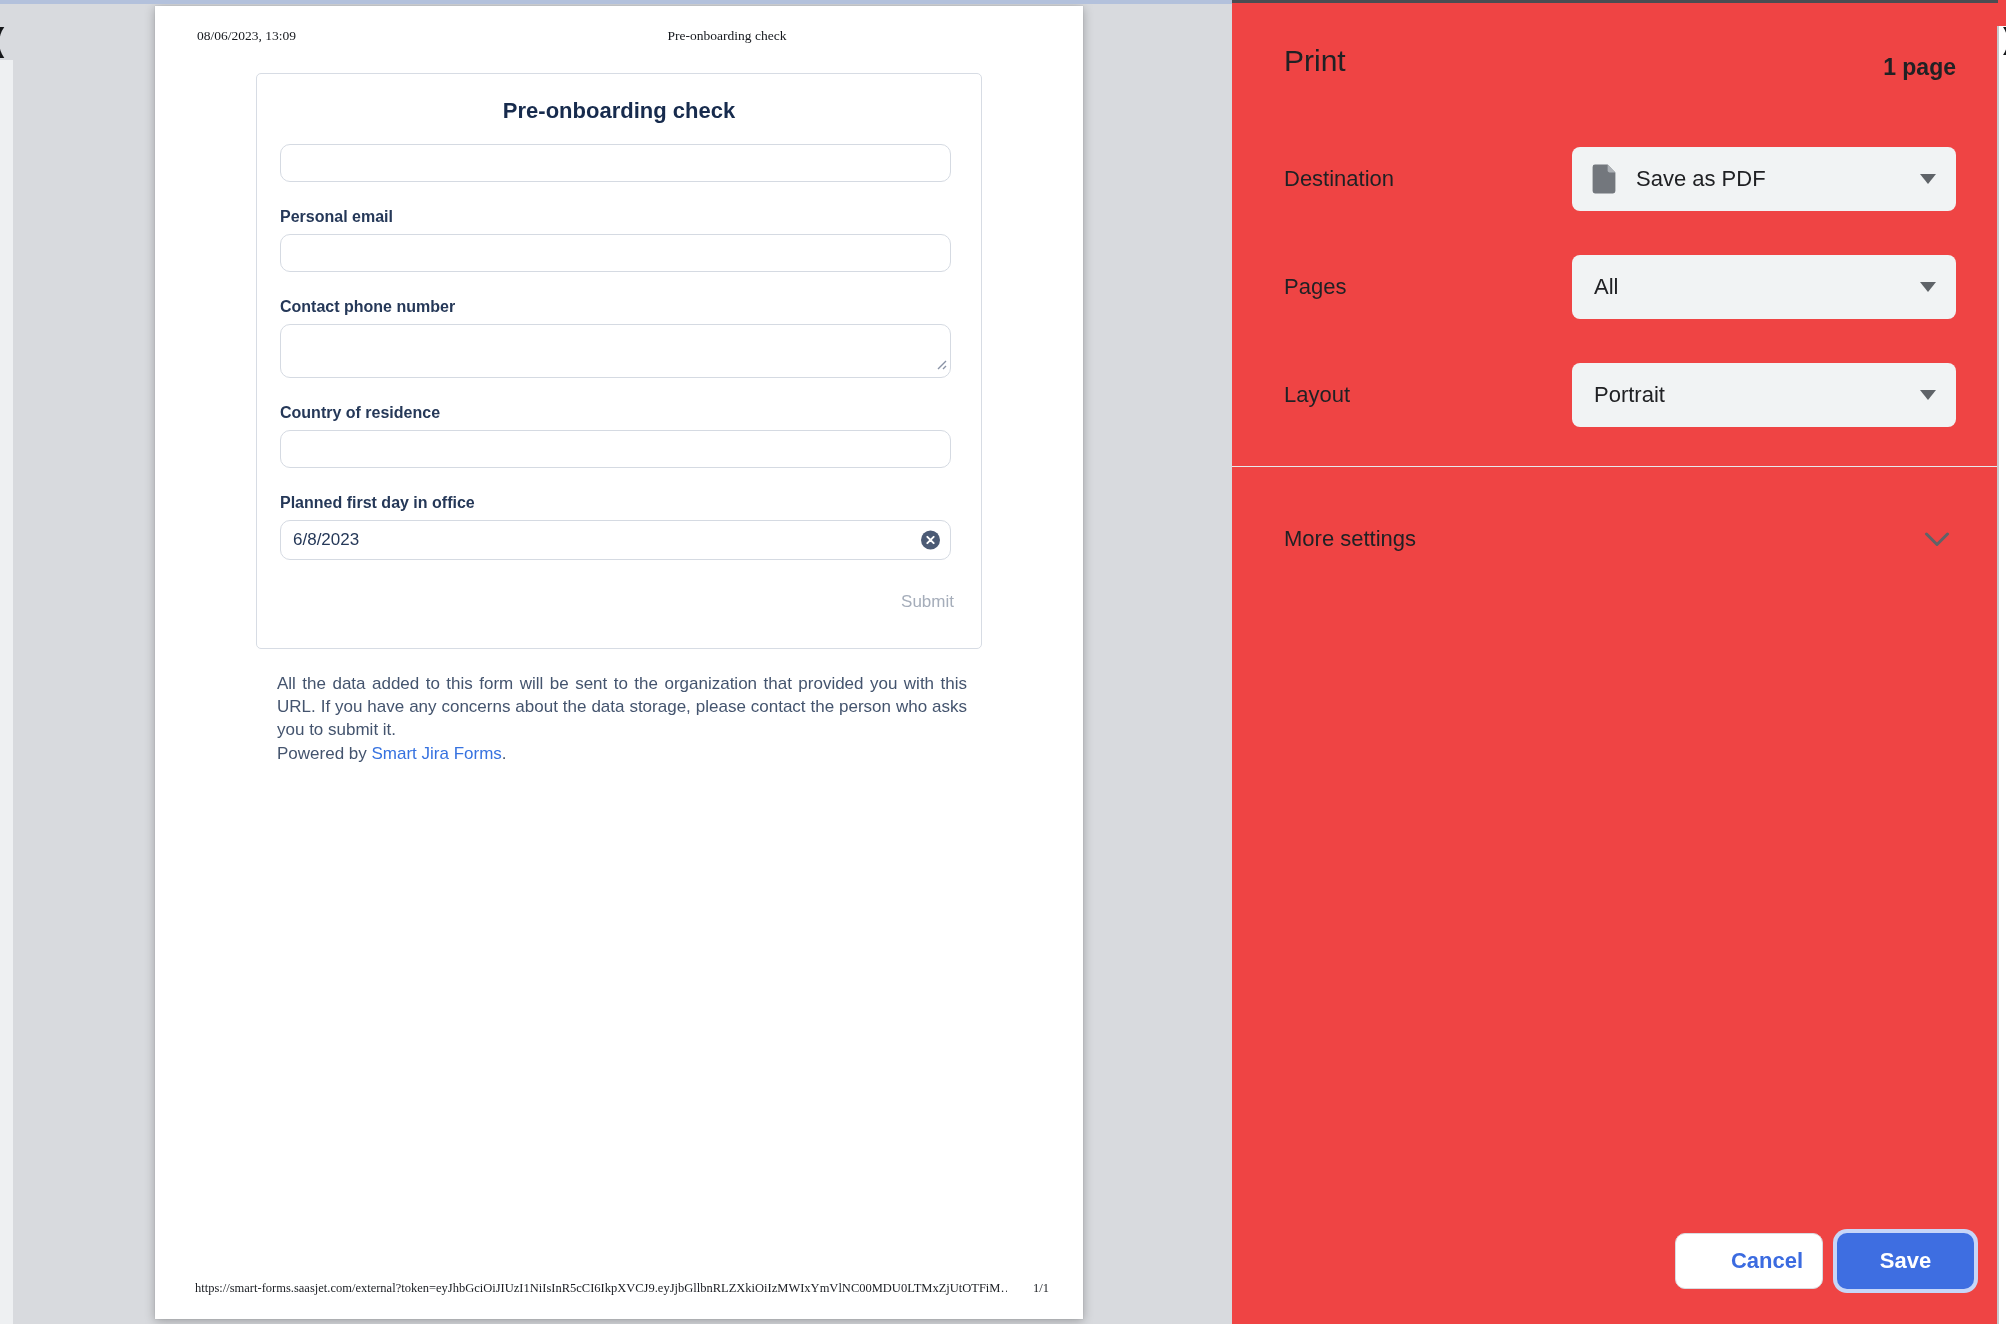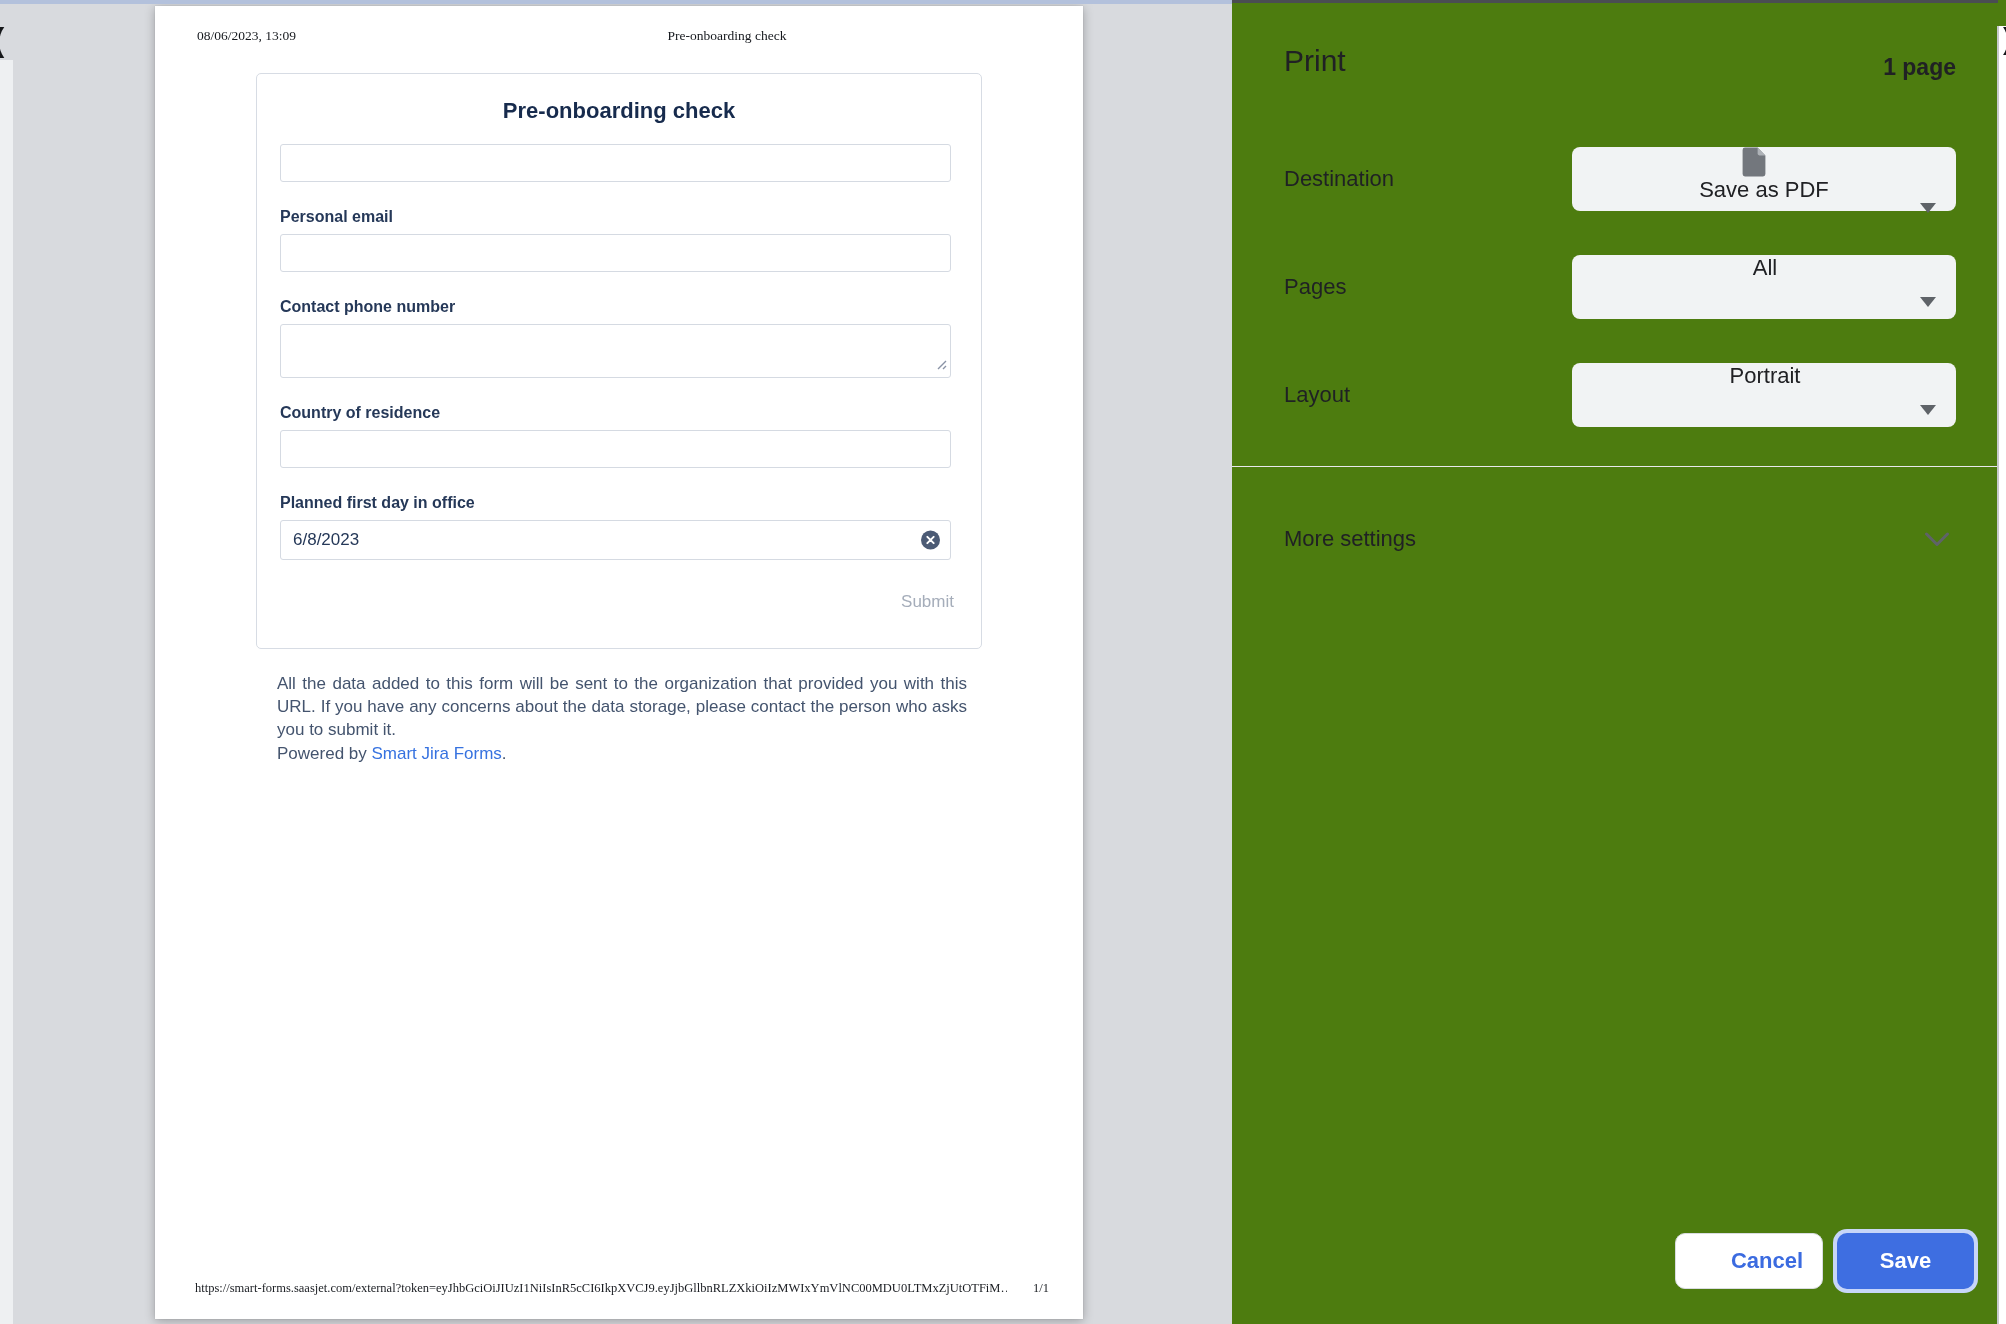--- a/index.html
+++ b/index.html
@@ -29,21 +29,21 @@
 
   .form-card{
     position:absolute;left:101px;top:67px;width:726px;height:576px;background:#fff;
     border:1px solid #d7dce4;border-radius:5px;box-sizing:border-box;padding:0 23px;
   }
   .form-title{margin:24px 0 0;text-align:center;font-size:22px;font-weight:bold;color:#172b4d;}
   .fgroup{margin-top:26px;}
   .fgroup.first{margin-top:20px;}
   .flabel{display:block;font-size:16px;font-weight:600;color:#253858;margin-bottom:8px;}
   .finput{
-    box-sizing:border-box;width:671px;height:38px;border:1.5px solid #d5dae2;border-radius:3px;
+    box-sizing:border-box;width:671px;height:38px;border:1.5px solid #d5dae2;border-radius:10px;
     background:#fff;position:relative;
   }
   .finput.textarea{height:54px;}
   .finput.datebox{height:40px;display:flex;align-items:center;}
   .date-value{font-size:17px;color:#253858;padding-left:12px;}
   .clear-btn{
     position:absolute;right:10px;top:50%;transform:translateY(-50%);
     width:19px;height:19px;border-radius:50%;background:#4c5b75;
     display:flex;align-items:center;justify-content:center;
   }
@@ -62,28 +62,28 @@
   .link{color:#3672e0;}
 
   .page-footer{
     position:absolute;left:40px;top:1275px;right:34px;display:flex;align-items:baseline;
     font-family:"Liberation Serif",serif;font-size:12.5px;color:#1a1d22;white-space:nowrap;
   }
   .footer-url{overflow:hidden;}
   .footer-page{margin-left:26px;}
 
   
-  .panel{position:absolute;left:1232px;top:0;width:774px;height:1324px;background:#4d7c0f;z-index:3;}
+  .panel{position:absolute;left:1232px;top:0;width:774px;height:1324px;background:#ef4444;z-index:3;}
   .panel-title{position:absolute;left:52px;top:44px;font-size:30px;font-weight:400;color:#202124;}
   .page-count{position:absolute;right:50px;top:54px;font-size:23px;font-weight:700;color:#202124;}
 
   .row-label{position:absolute;left:52px;width:280px;font-size:22px;color:#1f2124;line-height:64px;}
   .row-control{
     position:absolute;left:340px;width:384px;height:64px;background:#f1f3f4;border-radius:8px;
-    display:flex;align-items:center;box-sizing:border-box;padding:0 20px;cursor:pointer;flex-direction:column;
+    display:flex;align-items:center;box-sizing:border-box;padding:0 20px;cursor:pointer;
   }
   .ctrl-text{font-size:22px;color:#202124;}
   .ctrl-doc-icon{margin-right:20px;display:flex;}
   .ctrl-arrow{
     margin-left:auto;width:0;height:0;
     border-left:8.5px solid transparent;border-right:8.5px solid transparent;border-top:10px solid #5f6368;
   }
   .pad-left{padding-left:22px;gap:16px;}
 
   .divider{position:absolute;left:0;top:466px;width:774px;height:1px;background:#e8e9ec;}

